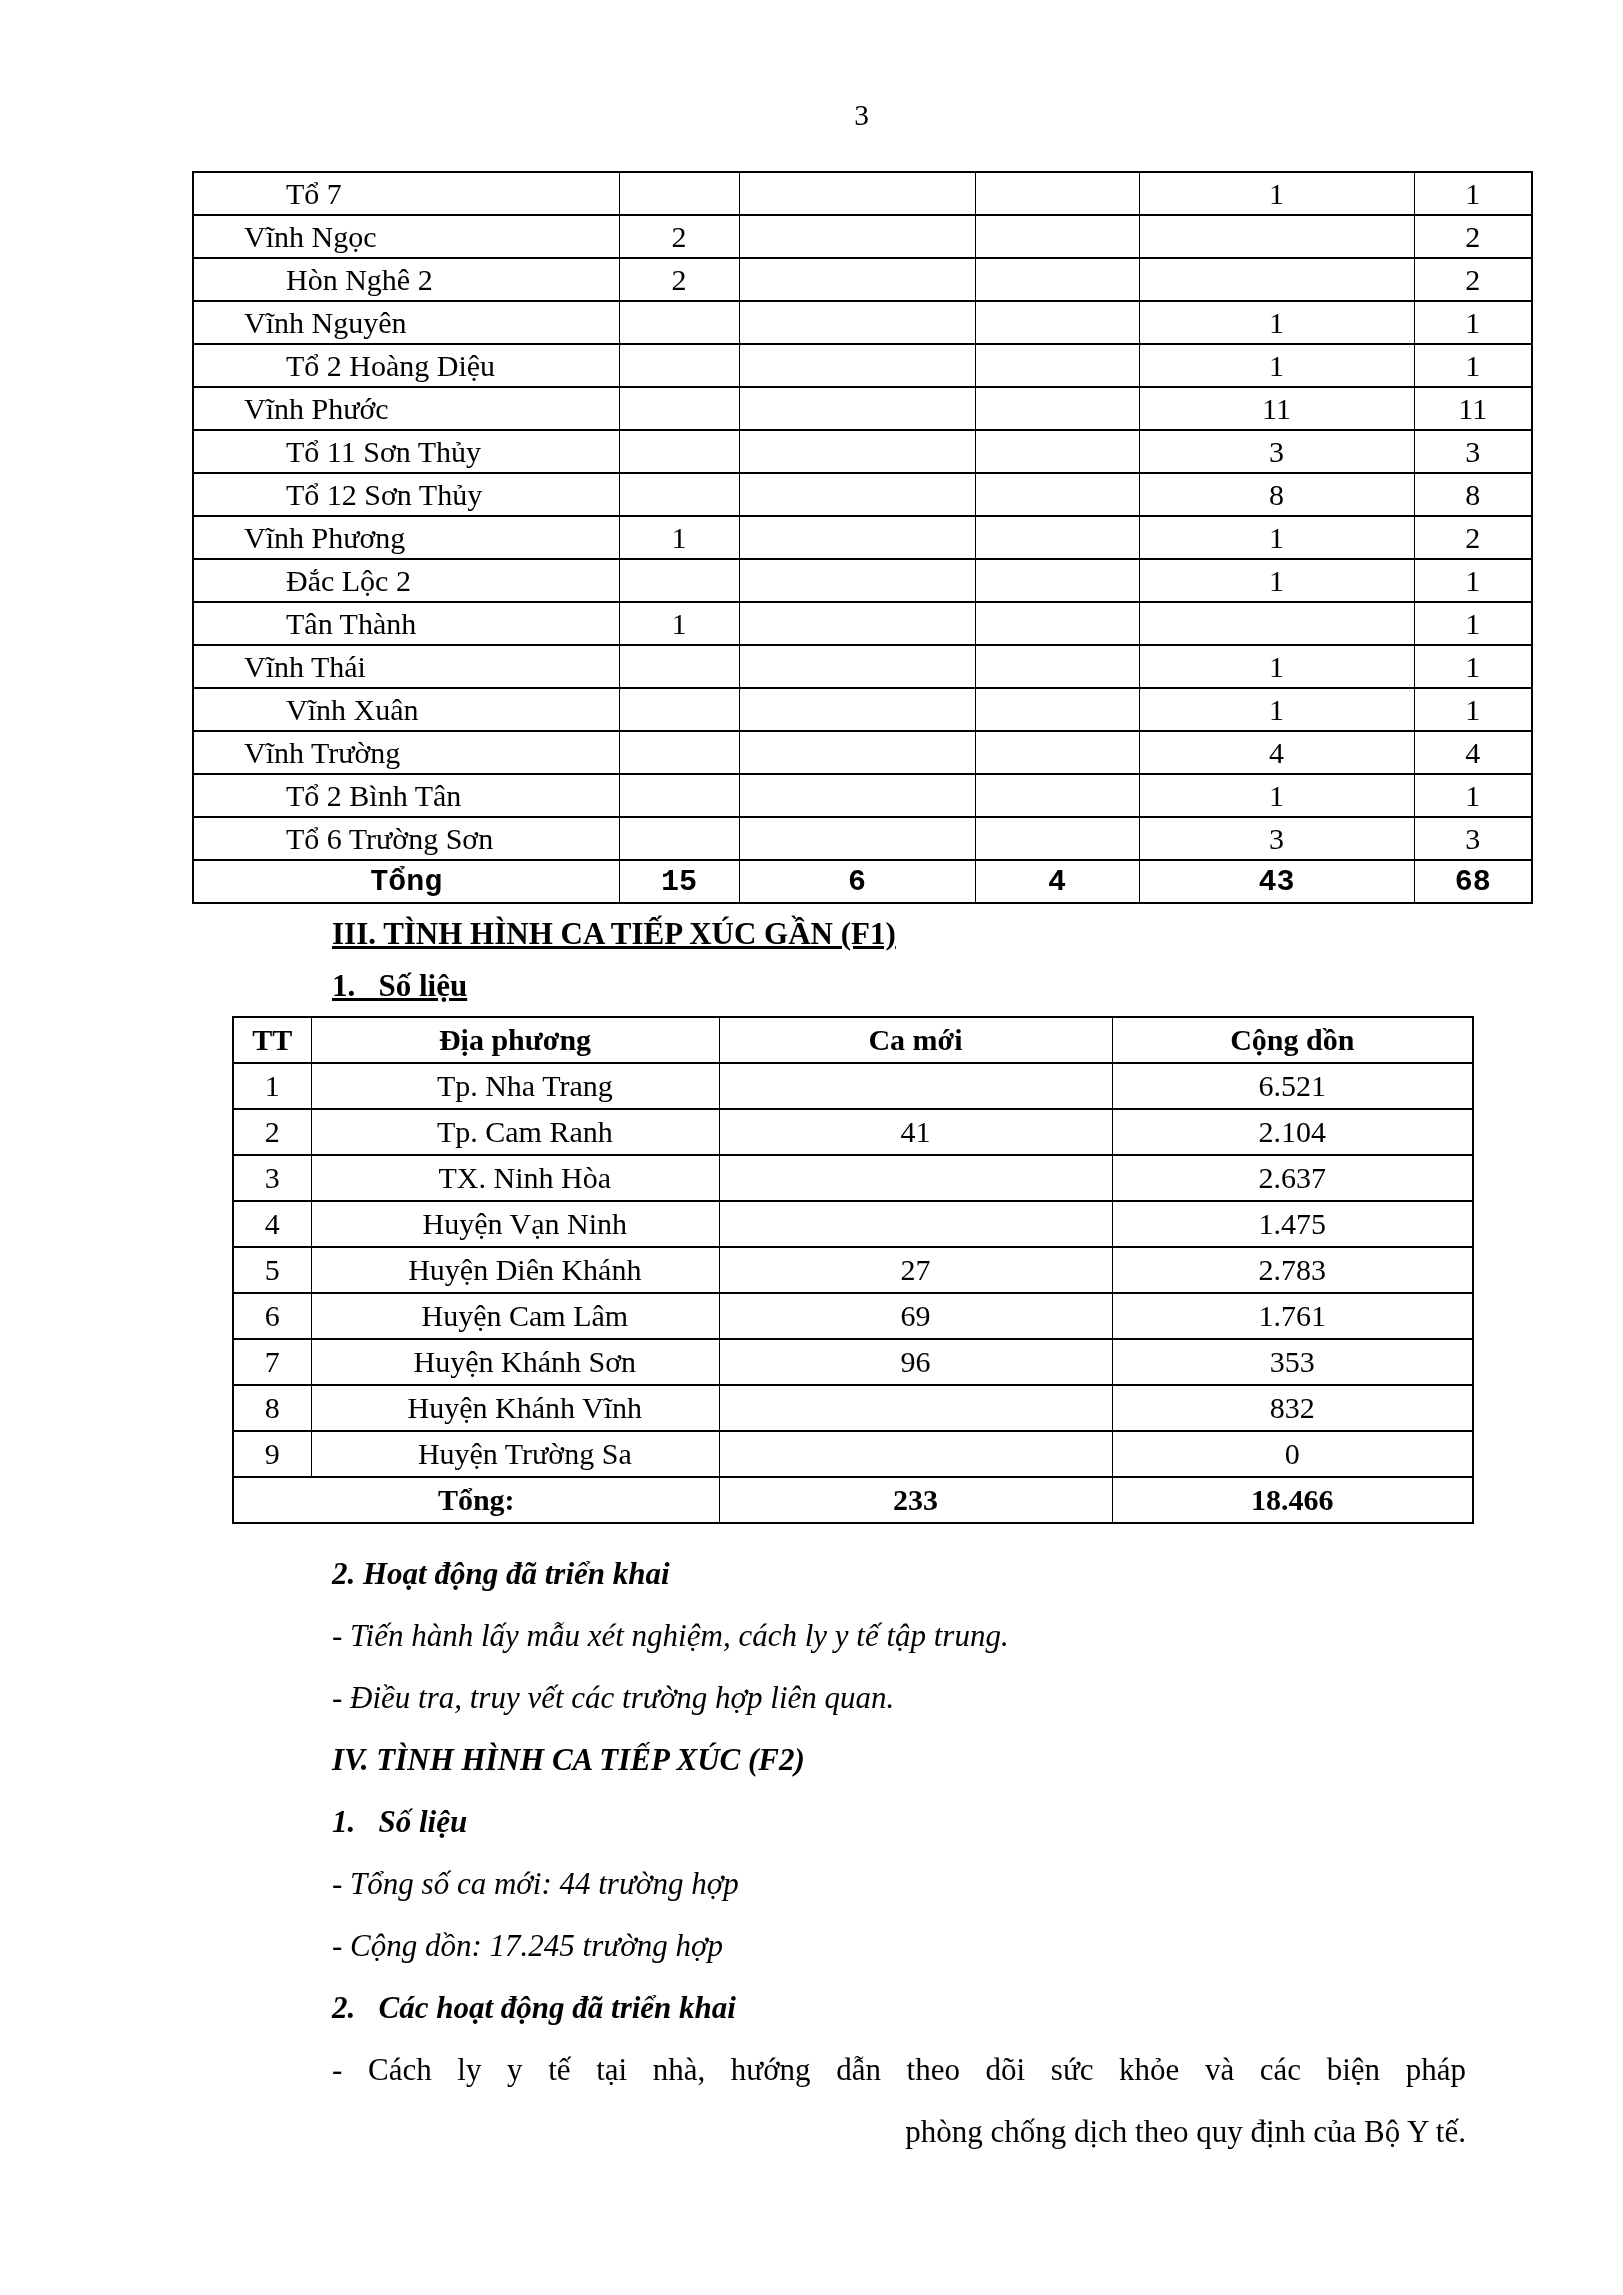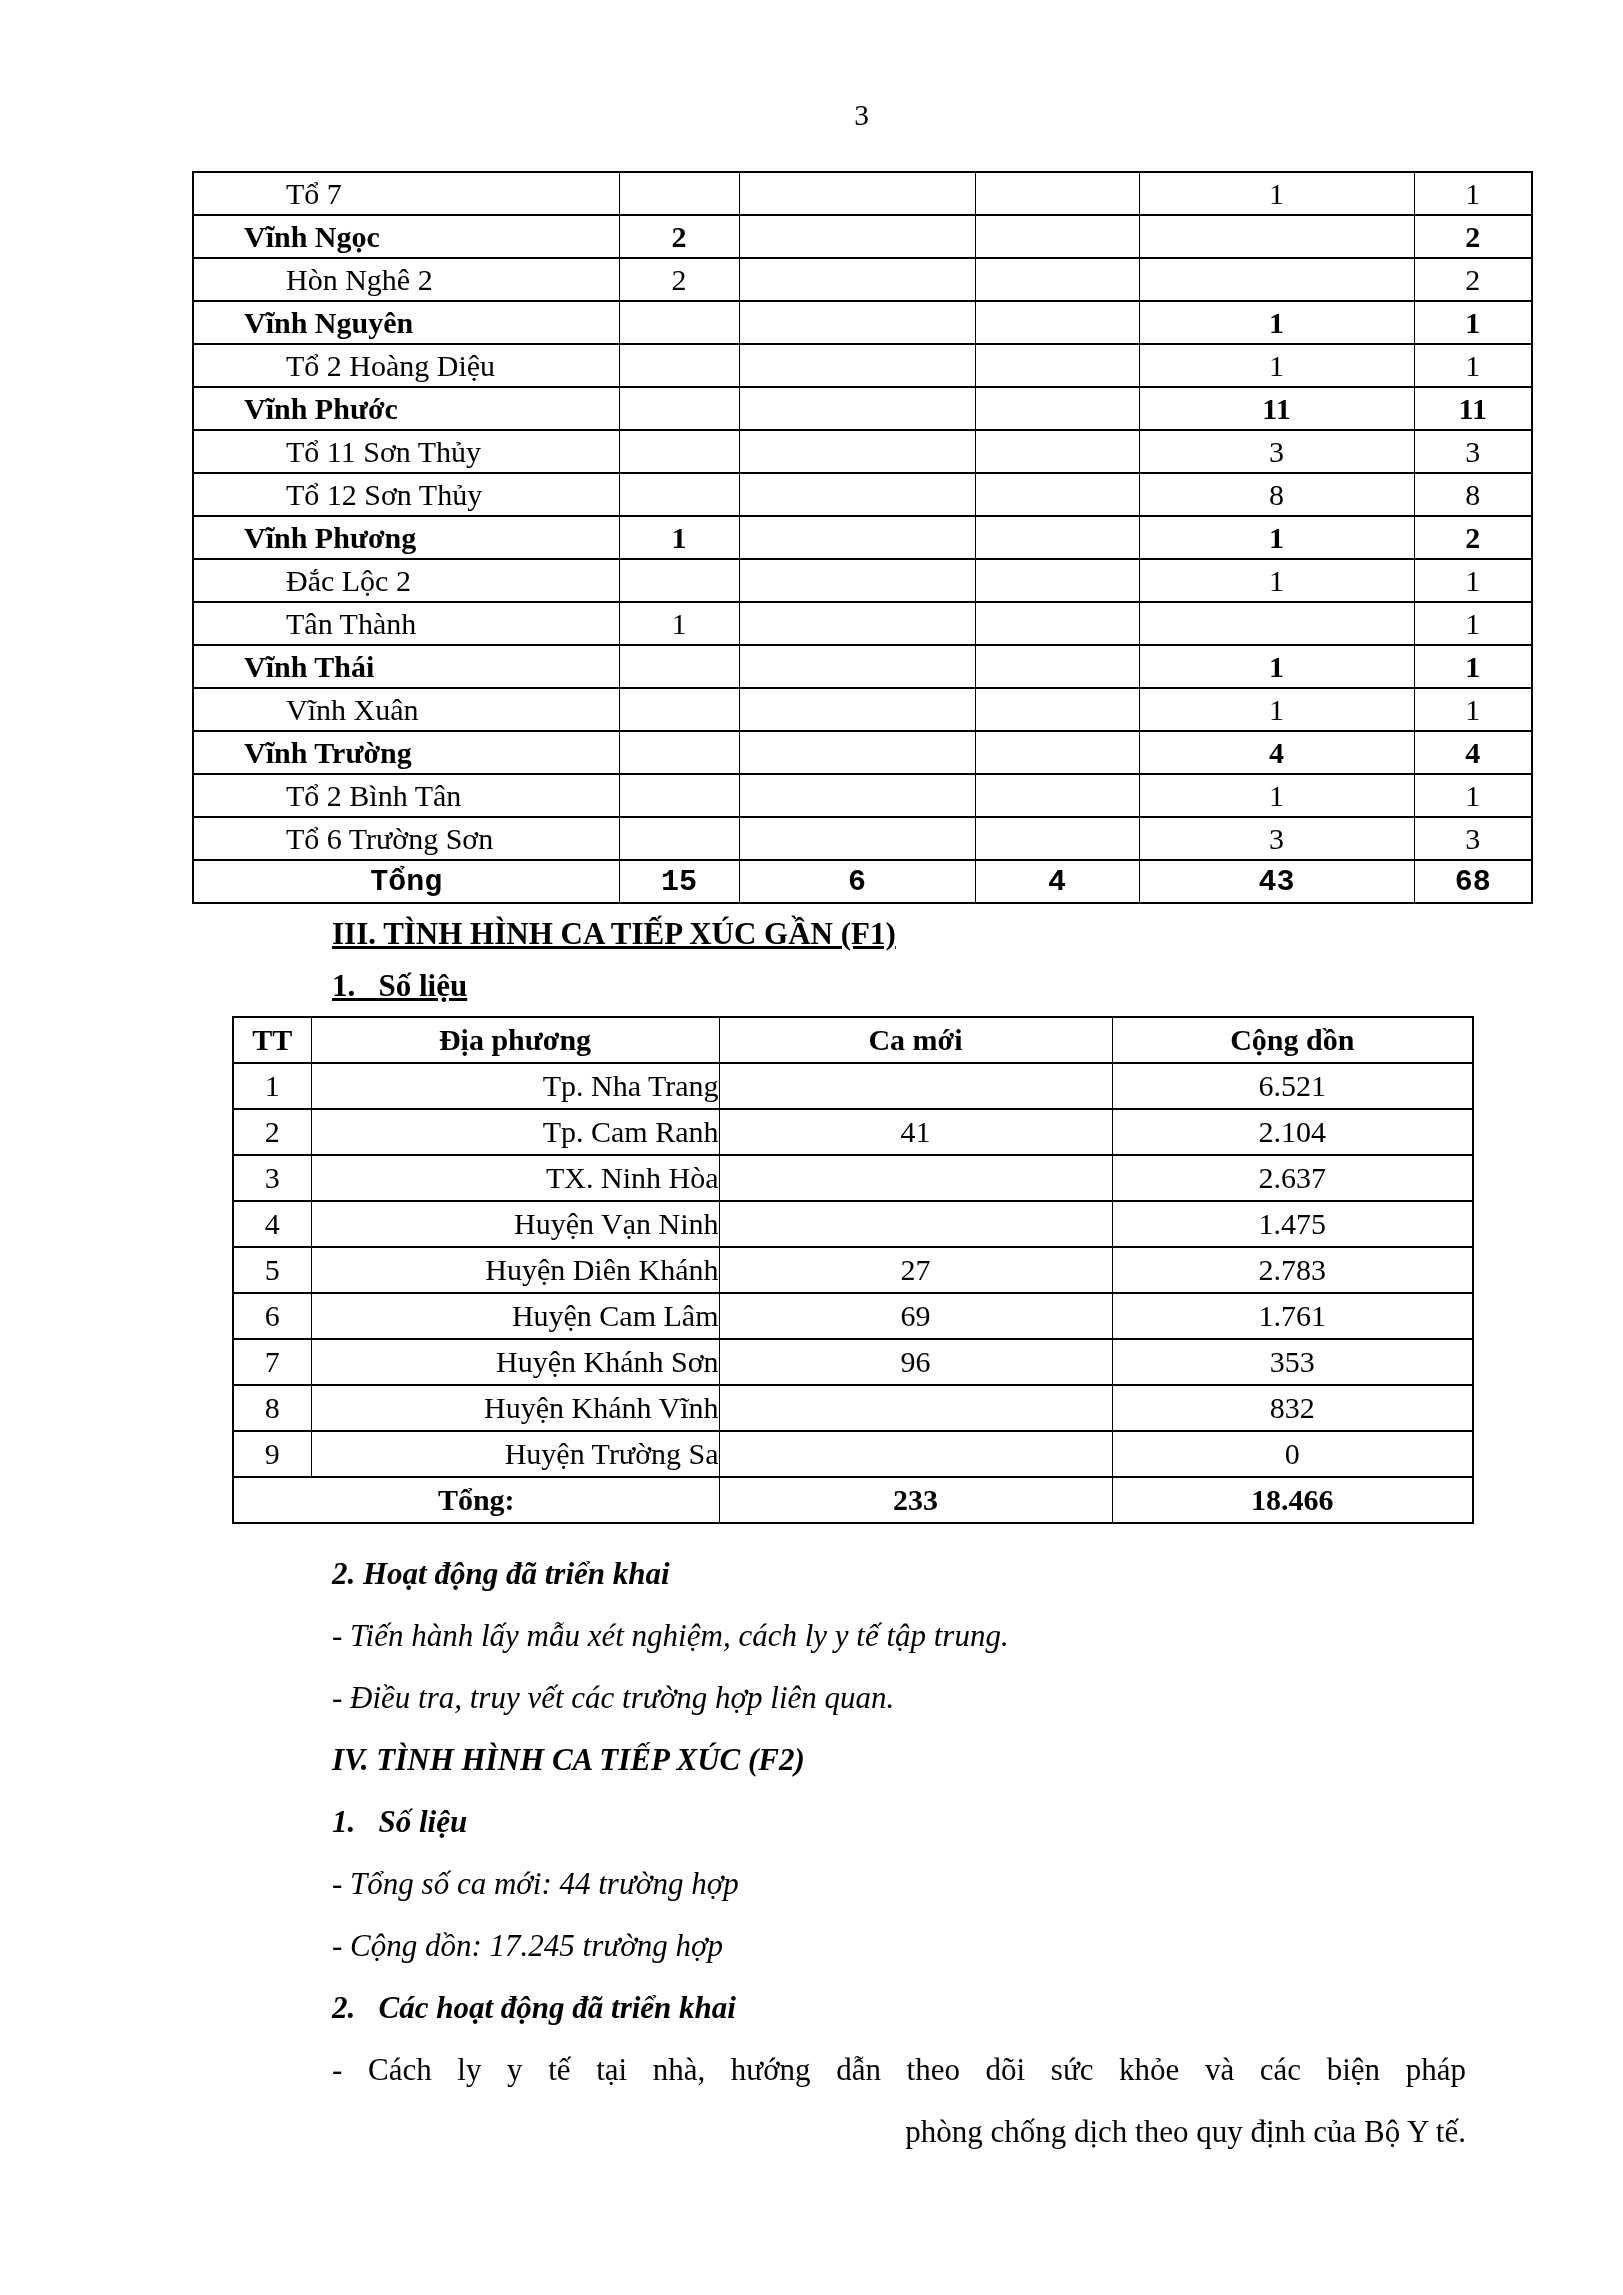--- a/index.html
+++ b/index.html
@@ -33,21 +33,21 @@
   .t1 td {
     border: 1.3px solid #000;
     border-top: 2px solid #000;
     border-bottom: 2px solid #000;
     height: 43px;
     padding: 0;
     vertical-align: middle;
   }
   .t1 td.name { text-align: left; padding-left: 50px; }
   .t1 tr.r-sub td.name { padding-left: 92px; }
-  .t1 tr.r-group { font-weight: bold; }
+  .t1 tr.r-group { font-weight: normal; }
   .t1 tr.r-total { font-weight: bold; font-family: Liberation Mono, monospace; }
   .t1 tr.r-total td.name { text-align: center; padding-left: 0; }
   .t1 td.num { text-align: center; }
   
   .tb1 { margin: 3.9px 0 0 332px; font-size: 31px; line-height: 52px; text-decoration: underline; }
   .h-main { font-weight: bold; }
   .h-sub { font-weight: bold; }
   
   table.t2 {
     margin: 3.9px 0 0 232px;
@@ -59,21 +59,21 @@
   }
   .t2 th, .t2 td {
     border: 1.3px solid #000;
     border-top: 2px solid #000;
     border-bottom: 2px solid #000;
     height: 46px;
     padding: 0;
     vertical-align: middle;
   }
   .t2 th { font-weight: bold; text-align: center; }
-  .t2 td.loc { text-align: right; padding-left: 19.6px; }
+  .t2 td.loc { text-align: center; padding-left: 19.6px; }
   .t2 td.num { text-align: center; }
   .t2 tr.r-total { font-weight: bold; }
   .t2 tr.r-total td.label { text-align: center; }
   
   .tb2 { margin: 19.6px 0 0 332px; font-size: 31px; line-height: 62px; font-style: italic; }
   .tb2 .bold { font-weight: bold; }
   .para {
     width: 1274px;
     margin: 0 0 0 192px;
     font-size: 31px;

